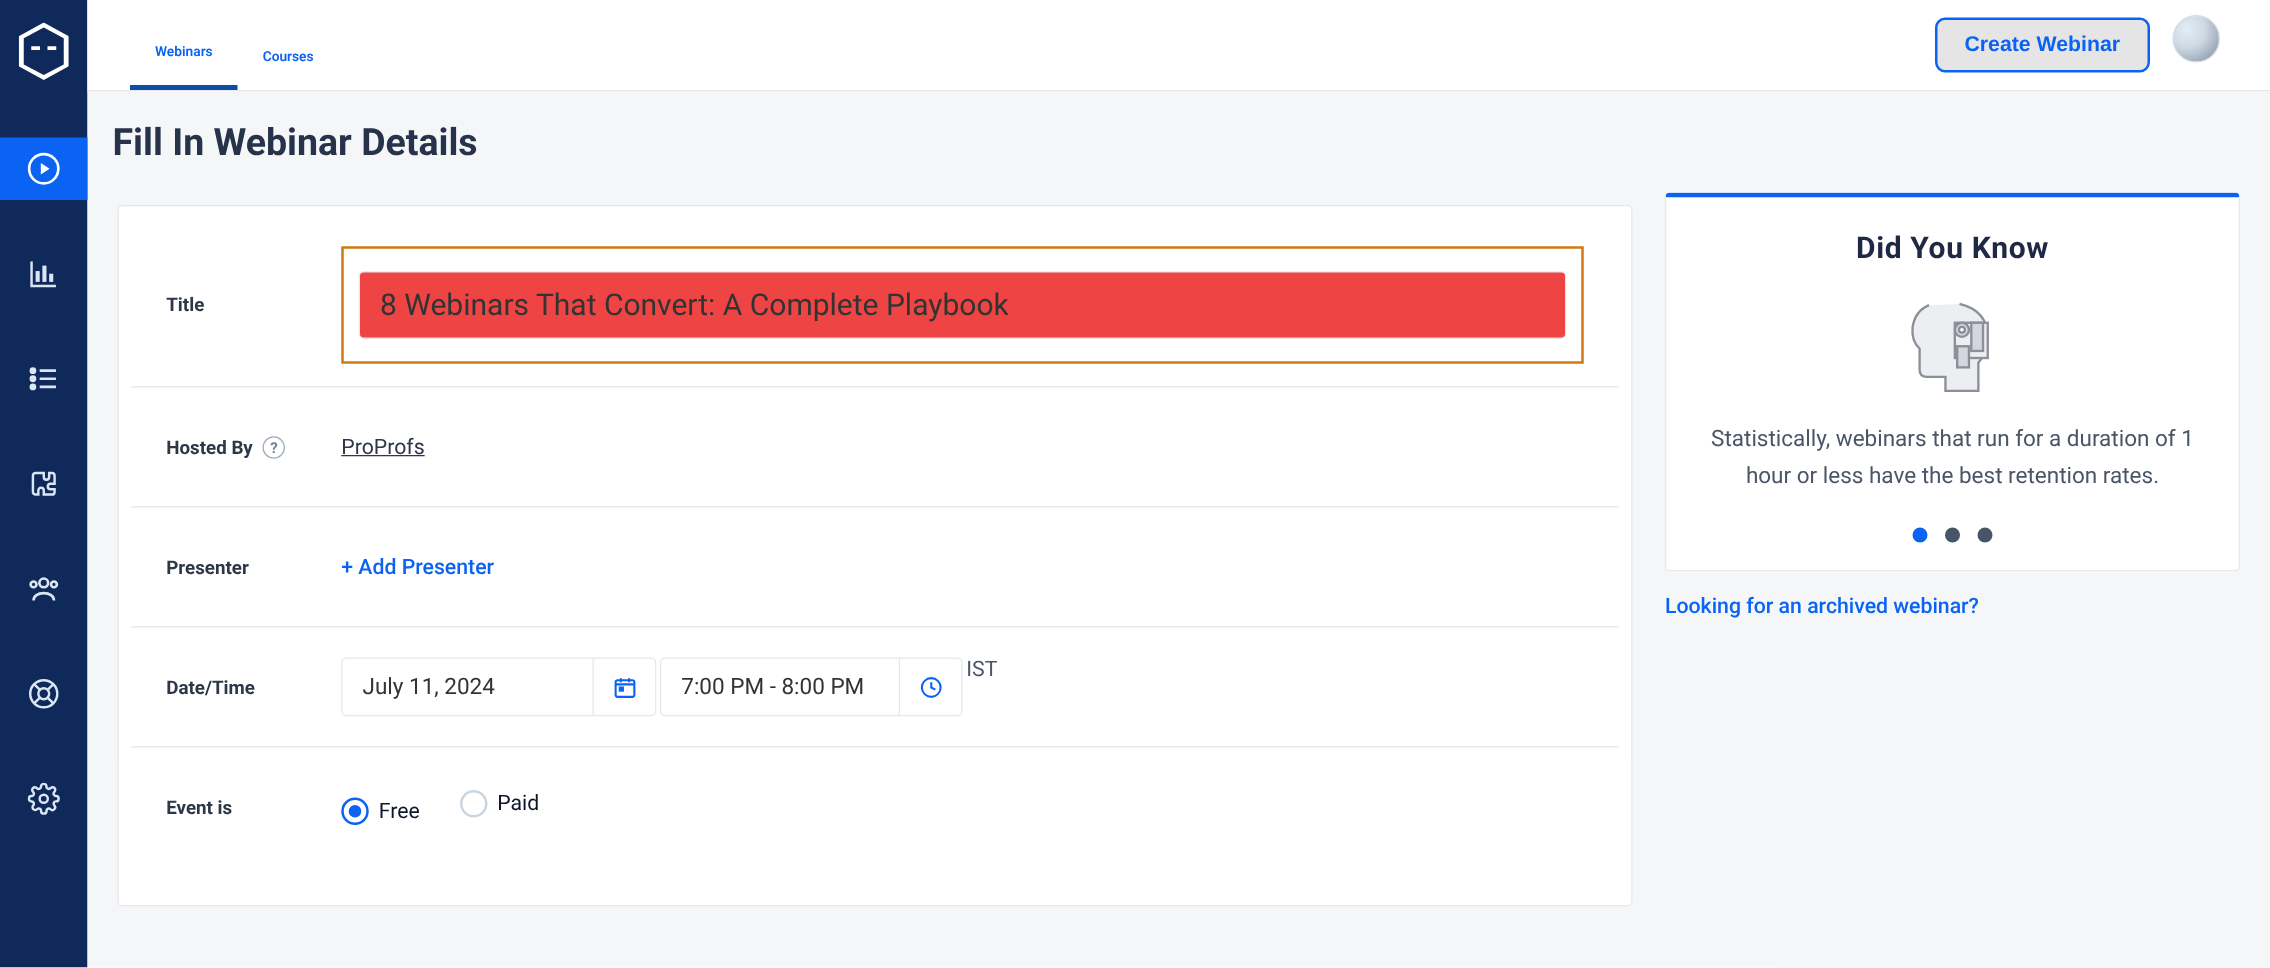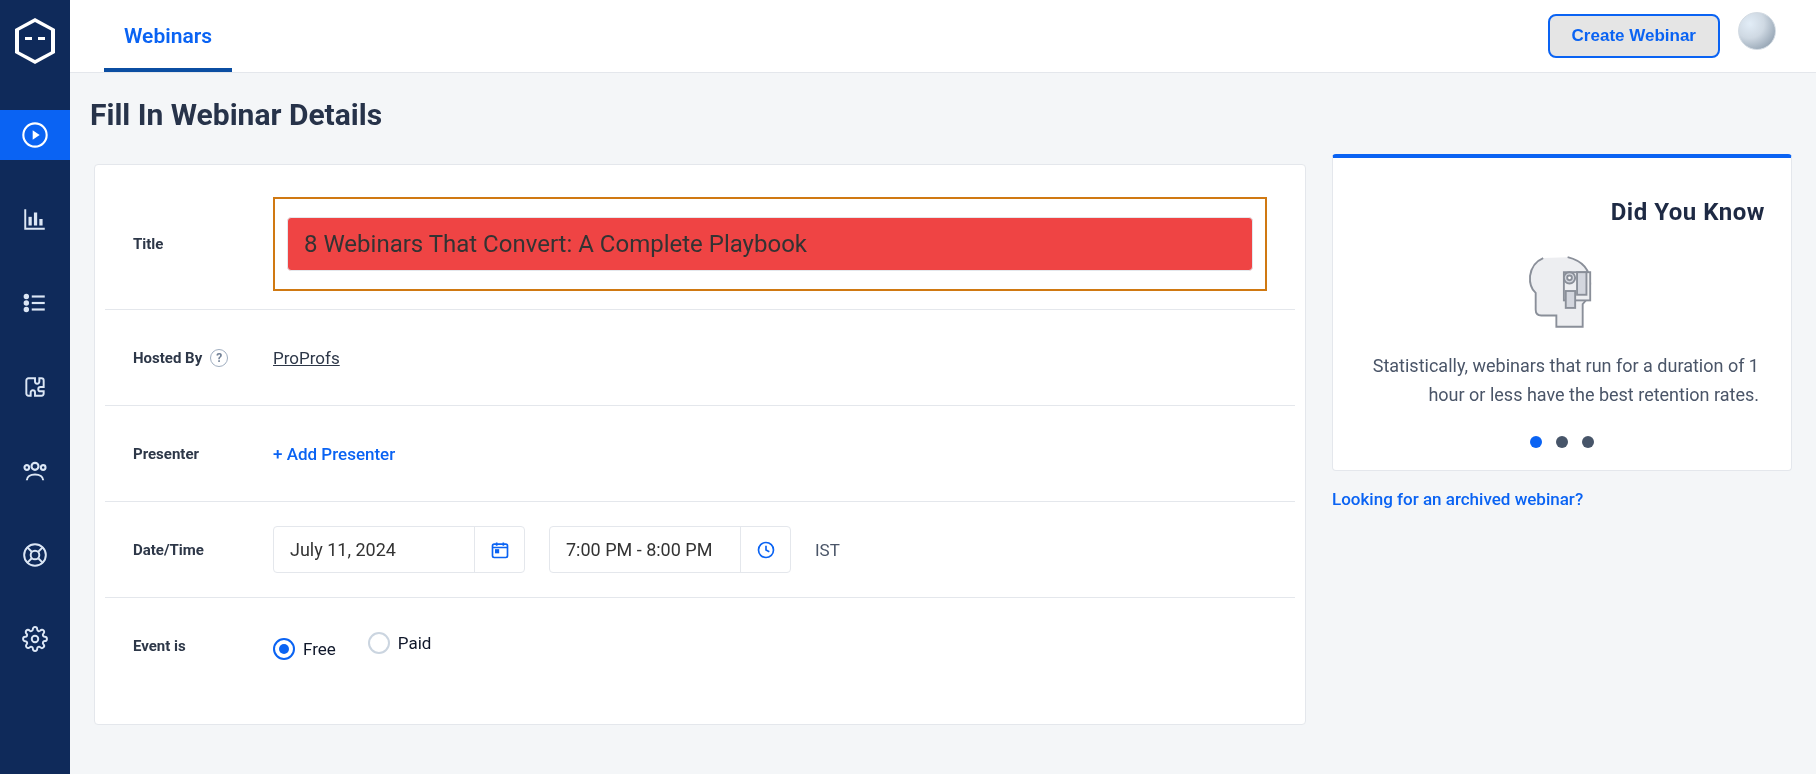--- a/index.html
+++ b/index.html
@@ -61,21 +61,21 @@
   .topbar{
     background:#fff;
     display:flex;
     align-items:flex-end;
     padding:0 34px;
     border-bottom:1px solid var(--line);
   }
   .tab{
     padding:24px 20px 20px 20px;
     font-weight:600;
-    font-size:21px;
+    font-size:11px;
     color:var(--blue);
     cursor:pointer;
   }
   .tab.active{
     border-bottom:4px solid #0b4ea2;
   }
   .topbar-spacer{flex:1;}
   .btn-primary-outline{
     margin:14px 0;
     border:2px solid var(--blue);
@@ -169,21 +169,21 @@
     width:18px;height:18px;
     border:1px solid #a0aec0;
     border-radius:50%;
     align-items:center;justify-content:center;
     font-size:12px;color:#718096;
     margin-left:4px;
   }
 
   .link{color:var(--blue);font-weight:500;font-size:17px;text-decoration:none;}
 
-  .inline-group{display:flex;align-items:center;gap:24px;flex:1;}
+  .inline-group{display:flex;gap:3px;flex:1;}
   .input-combo{
     display:flex;
     border:1px solid var(--line);
     border-radius:4px;
     overflow:hidden;
     background:#fff;
   }
   .input-combo .val{
     padding:12px 16px;
     font-size:18px;
@@ -212,22 +212,22 @@
   }
   .radio.unchecked .dot{border-color:#cbd5e0;}
 
   
   .aside{
     width:460px;
     flex-shrink:0;
   }
   .tip-card{
     border-top:4px solid var(--blue);
-    padding:36px 26px 22px 26px;
-    text-align:right;
+    padding:22px 26px 22px 26px;
+    text-align:center;
   }
   .tip-card h2{
     font-size:24px;
     letter-spacing:.5px;
     color:#1e2a44;
     margin:4px 0 18px 0;
     font-weight:700;
   }
   .tip-icon{
     margin:4px auto 14px auto;
@@ -318,20 +318,21 @@
         <circle cx="12" cy="12" r="3"></circle>
         <path d="M19.4 15a1.7 1.7 0 0 0 .34 1.87l.06.06a2 2 0 1 1-2.83 2.83l-.06-.06a1.7 1.7 0 0 0-1.87-.34 1.7 1.7 0 0 0-1 1.56V21a2 2 0 0 1-4 0v-.09a1.7 1.7 0 0 0-1-1.56 1.7 1.7 0 0 0-1.87.34l-.06.06a2 2 0 1 1-2.83-2.83l.06-.06A1.7 1.7 0 0 0 4.6 15a1.7 1.7 0 0 0-1.56-1H3a2 2 0 0 1 0-4h.09A1.7 1.7 0 0 0 4.6 9a1.7 1.7 0 0 0-.34-1.87l-.06-.06A2 2 0 1 1 7 4.24l.06.06A1.7 1.7 0 0 0 9 4.6a1.7 1.7 0 0 0 1-1.56V3a2 2 0 0 1 4 0v.09c0 .67.4 1.27 1 1.51.62.26 1.34.12 1.87-.34l.06-.06A2 2 0 1 1 19.76 7l-.06.06c-.46.53-.6 1.25-.34 1.87.24.6.84 1 1.51 1H21a2 2 0 0 1 0 4h-.09c-.67 0-1.27.4-1.51 1z"></path>
       </svg>
     </div>
   </nav>
 
   <div class="main">
 
     <div class="topbar">
       <div class="tab active">Webinars</div>
+      <div class="tab">Courses</div>
       <div class="topbar-spacer"></div>
       <button class="btn-primary-outline">Create Webinar</button>
       <div class="avatar"></div>
     </div>
 
     <div class="page-title">Fill In Webinar Details</div>
 
     <div class="content">
 
       <div class="left-col">

